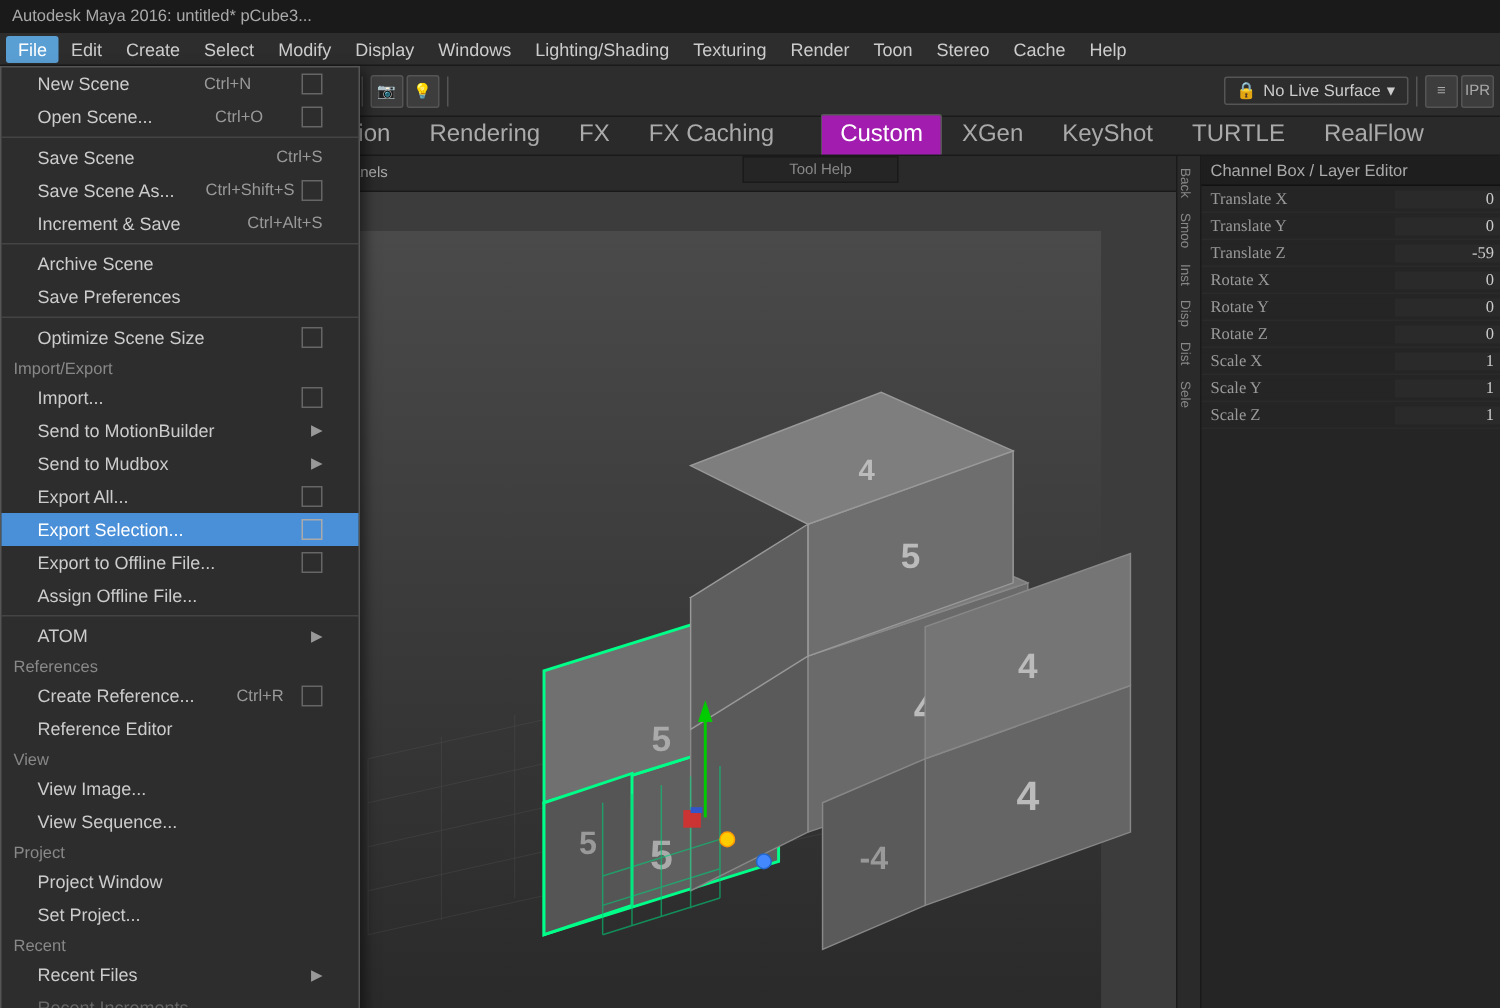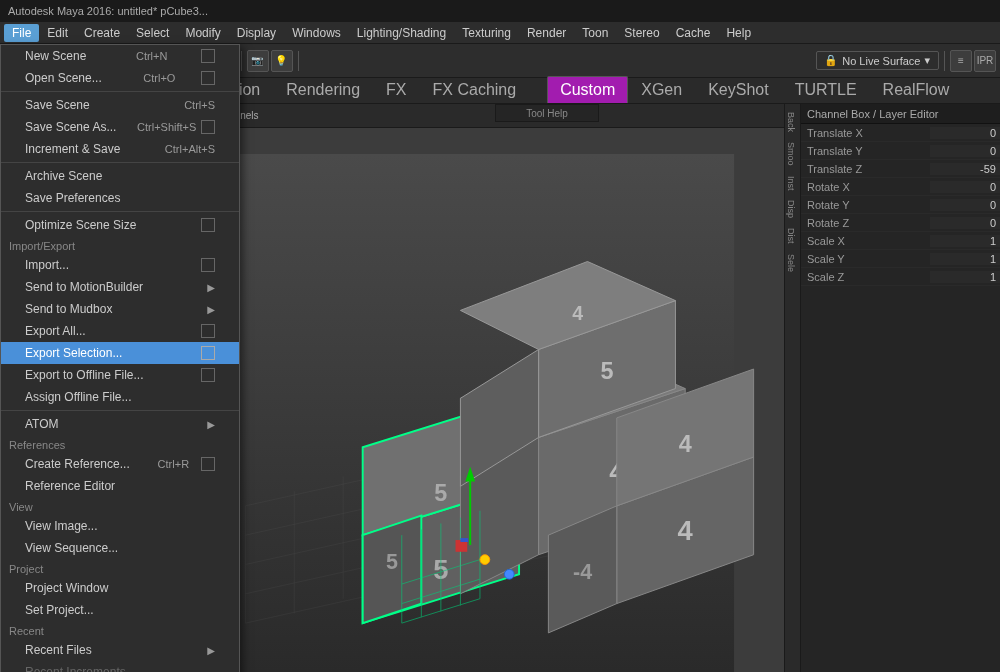--- a/index.html
+++ b/index.html
@@ -265,20 +265,21 @@
       display: flex;
       align-items: center;
       padding: 0 6px;
       font-size: 11px;
       color: #aaa;
       border-bottom: 1px solid #111;
     }
     .channel-entries {
       flex: 1;
       overflow: hidden;
+      font-family: Liberation Serif, serif;
     }
     .channel-entry {
       display: flex;
       height: 18px;
       align-items: center;
       border-bottom: 1px solid #2a2a2a;
       font-size: 11px;
     }
     .channel-name {
       flex: 1;

